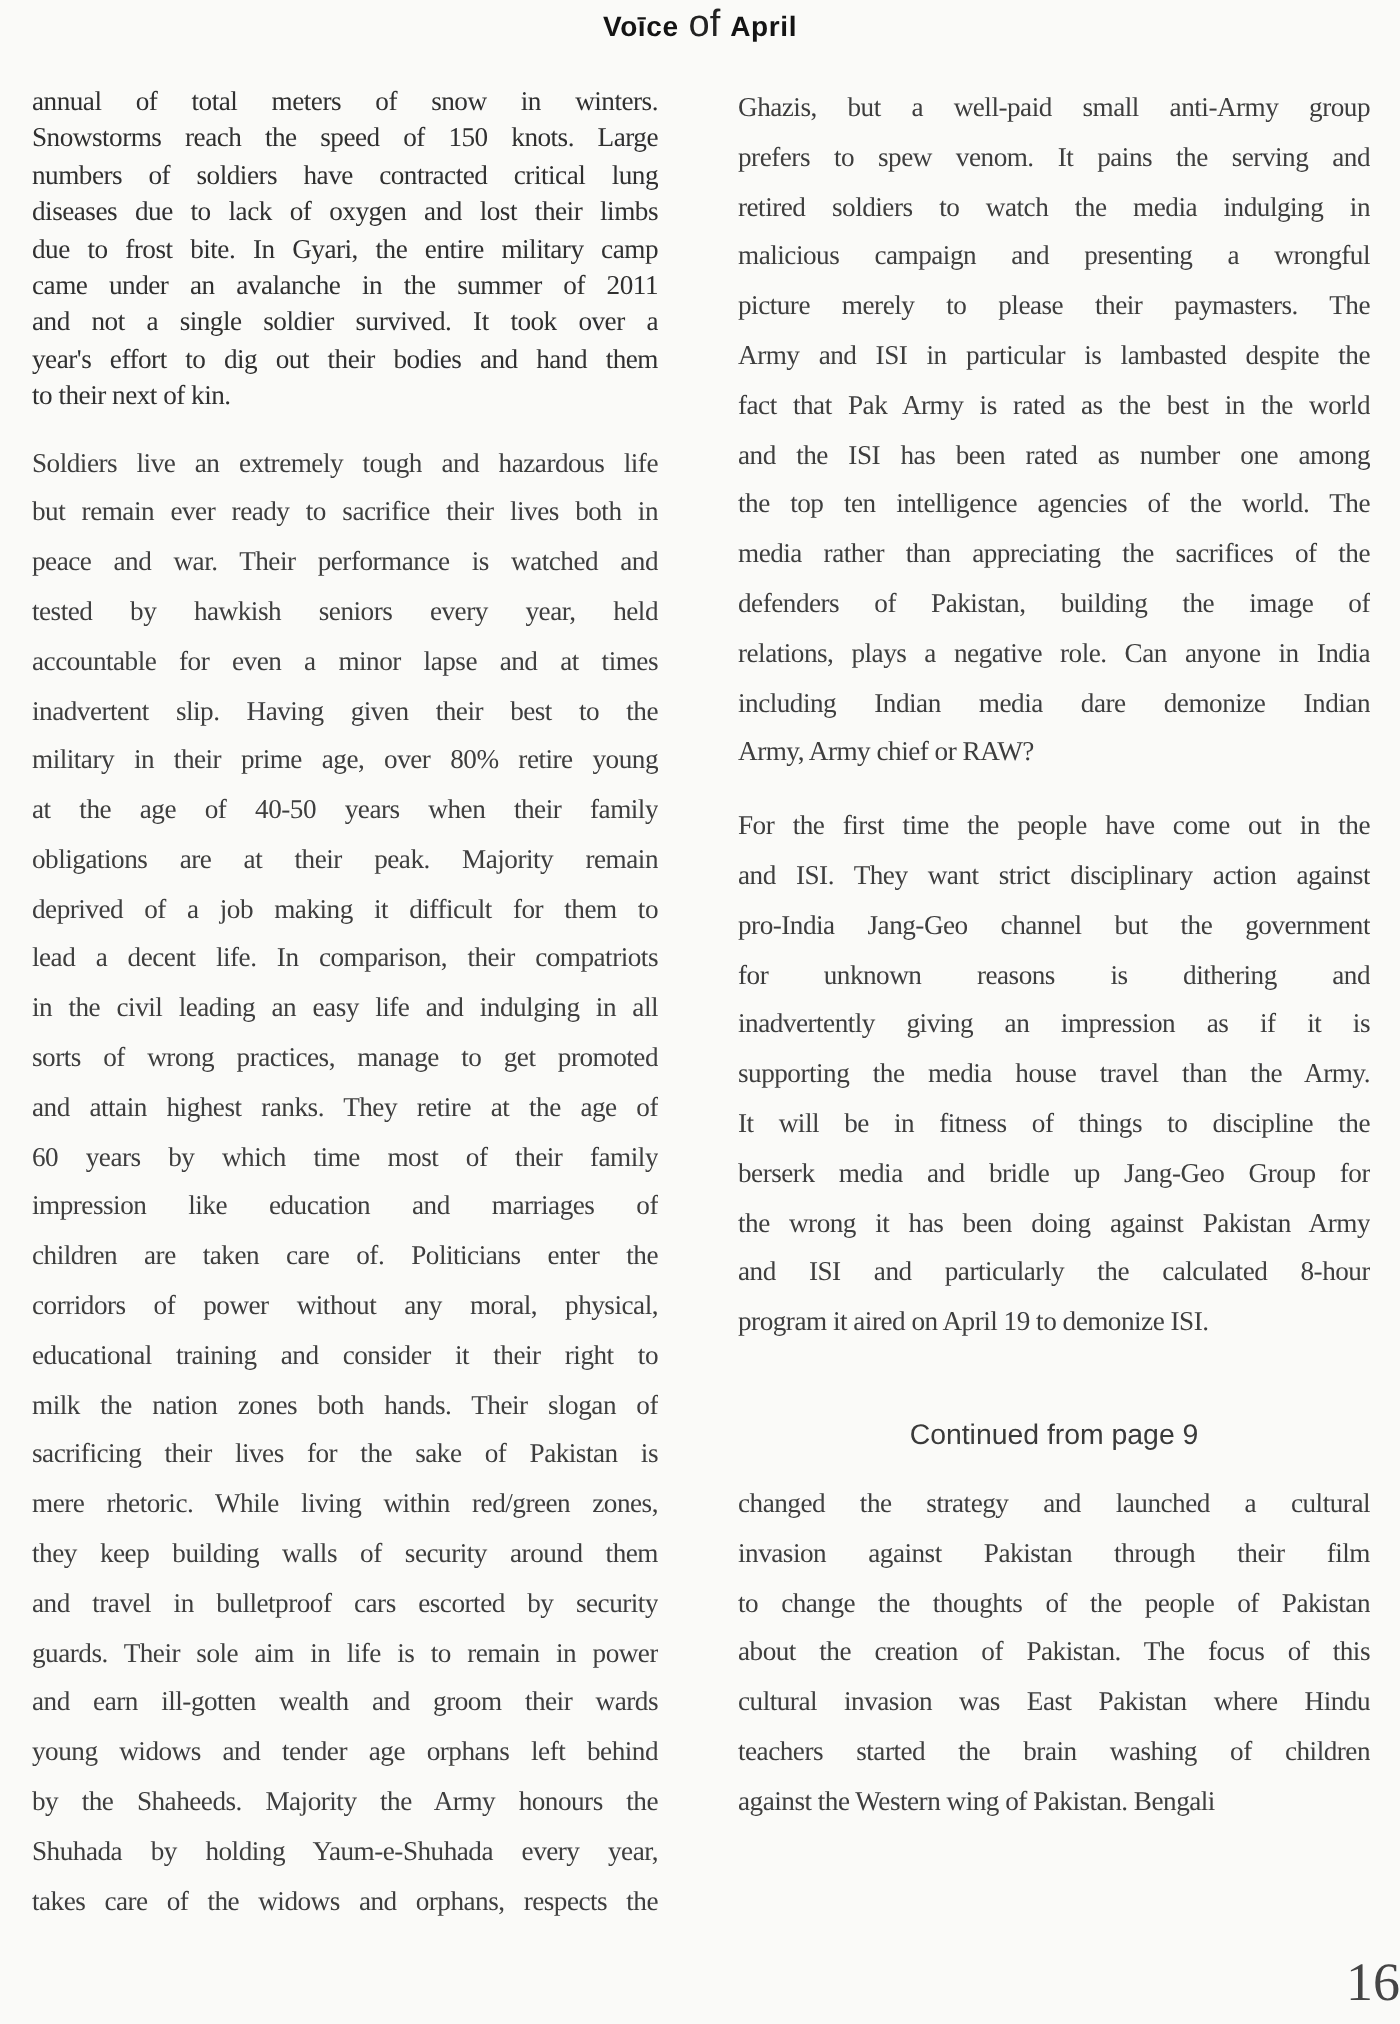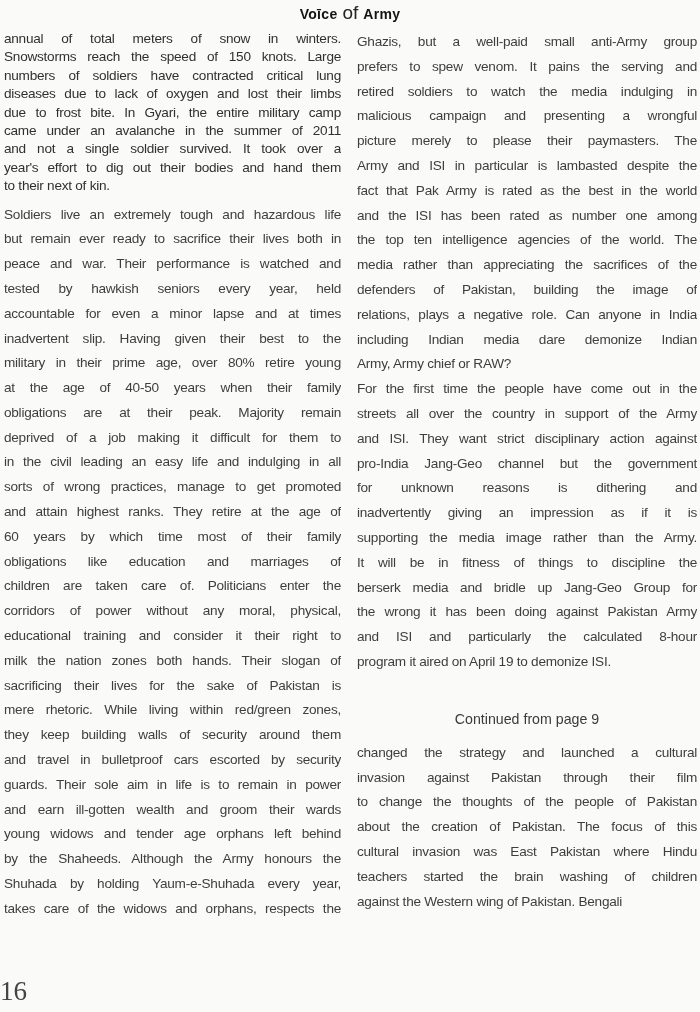--- a/index.html
+++ b/index.html
@@ -15,21 +15,21 @@
   .masthead{
     position:absolute;top:2px;left:0;right:0;
     text-align:center;
     font-size:14px;color:#141414;
   }
   .mh-bold{font-weight:700;letter-spacing:.3px;}
   .mh-of{font-weight:400;font-size:19px;color:#232323;margin:0 5px;}
   .col{position:absolute;top:30px;}
   .col.left{left:4px;width:337px;}
   .col.right{left:357px;width:340px;}
-  .para{margin:0;}
+  .para{margin:12px;font-family:Liberation Serif, serif;}
   .col.left .para + .para{margin-top:7px;}
   .line{
     font-size:13.6px;
     letter-spacing:-0.25px;
     text-align:justify;
     text-align-last:justify;
     overflow:hidden;
     white-space:normal;
   }
   .para.dense .line{line-height:18.4px;height:18.4px;color:#303030;}
@@ -43,32 +43,32 @@
   }
   .continued-heading{
     margin-top:35px;
     font-size:14.2px;line-height:18px;
     color:#3a3a3a;
     text-align:center;
   }
   .continued-heading + .para{margin-top:13px;}
   .page-number{
     position:absolute;top:976px;left:0;right:0;
-    text-align:left;
+    text-align:right;
     font-family:"Liberation Serif", serif;
     font-size:27px;font-weight:400;
     color:#454545;
   }
 </style>
 </head>
 <body>
 
 <div class="page">
   <div class="masthead">
-    <span class="mh-bold">Voīce</span><span class="mh-of">of</span><span class="mh-bold">Army</span>
+    <span class="mh-bold">Voīce</span><span class="mh-of">of</span><span class="mh-bold">April</span>
   </div>
 
   <div class="col left" id="left-col">
       <div class="para dense">
         <div class="line">annual of total meters of snow in winters.</div>
         <div class="line">Snowstorms reach the speed of 150 knots. Large</div>
         <div class="line">numbers of soldiers have contracted critical lung</div>
         <div class="line">diseases due to lack of oxygen and lost their limbs</div>
         <div class="line">due to frost bite. In Gyari, the entire military camp</div>
         <div class="line">came under an avalanche in the summer of 2011</div>
@@ -80,37 +80,38 @@
         <div class="line">Soldiers live an extremely tough and hazardous life</div>
         <div class="line">but remain ever ready to sacrifice their lives both in</div>
         <div class="line">peace and war. Their performance is watched and</div>
         <div class="line">tested by hawkish seniors every year, held</div>
         <div class="line">accountable for even a minor lapse and at times</div>
         <div class="line">inadvertent slip. Having given their best to the</div>
         <div class="line">military in their prime age, over 80% retire young</div>
         <div class="line">at the age of 40-50 years when their family</div>
         <div class="line">obligations are at their peak. Majority remain</div>
         <div class="line">deprived of a job making it difficult for them to</div>
+        <div class="line">lead a decent life. In comparison, their compatriots</div>
         <div class="line">in the civil leading an easy life and indulging in all</div>
         <div class="line">sorts of wrong practices, manage to get promoted</div>
         <div class="line">and attain highest ranks. They retire at the age of</div>
         <div class="line">60 years by which time most of their family</div>
-        <div class="line">obligations like education and marriages of</div>
+        <div class="line">impression like education and marriages of</div>
         <div class="line">children are taken care of. Politicians enter the</div>
         <div class="line">corridors of power without any moral, physical,</div>
         <div class="line">educational training and consider it their right to</div>
         <div class="line">milk the nation zones both hands. Their slogan of</div>
         <div class="line">sacrificing their lives for the sake of Pakistan is</div>
         <div class="line">mere rhetoric. While living within red/green zones,</div>
         <div class="line">they keep building walls of security around them</div>
         <div class="line">and travel in bulletproof cars escorted by security</div>
         <div class="line">guards. Their sole aim in life is to remain in power</div>
         <div class="line">and earn ill-gotten wealth and groom their wards</div>
         <div class="line">young widows and tender age orphans left behind</div>
-        <div class="line">by the Shaheeds. Although the Army honours the</div>
+        <div class="line">by the Shaheeds. Majority the Army honours the</div>
         <div class="line">Shuhada by holding Yaum-e-Shuhada every year,</div>
         <div class="line">takes care of the widows and orphans, respects the</div>
       </div>
     </div>
   <div class="col right" id="right-col">
       <div class="para loose">
         <div class="line">Ghazis, but a well-paid small anti-Army group</div>
         <div class="line">prefers to spew venom. It pains the serving and</div>
         <div class="line">retired soldiers to watch the media indulging in</div>
         <div class="line">malicious campaign and presenting a wrongful</div>
@@ -120,26 +121,25 @@
         <div class="line">and the ISI has been rated as number one among</div>
         <div class="line">the top ten intelligence agencies of the world. The</div>
         <div class="line">media rather than appreciating the sacrifices of the</div>
         <div class="line">defenders of Pakistan, building the image of</div>
         <div class="line">relations, plays a negative role. Can anyone in India</div>
         <div class="line">including Indian media dare demonize Indian</div>
         <div class="line lastline">Army, Army chief or RAW?</div>
       </div>
       <div class="para loose">
         <div class="line">For the first time the people have come out in the</div>
-        <div class="line">streets all over the country in support of the Army</div>
         <div class="line">and ISI. They want strict disciplinary action against</div>
         <div class="line">pro-India Jang-Geo channel but the government</div>
         <div class="line">for unknown reasons is dithering and</div>
         <div class="line">inadvertently giving an impression as if it is</div>
-        <div class="line">supporting the media image rather than the Army.</div>
+        <div class="line">supporting the media house travel than the Army.</div>
         <div class="line">It will be in fitness of things to discipline the</div>
         <div class="line">berserk media and bridle up Jang-Geo Group for</div>
         <div class="line">the wrong it has been doing against Pakistan Army</div>
         <div class="line">and ISI and particularly the calculated 8-hour</div>
         <div class="line lastline">program it aired on April 19 to demonize ISI.</div>
       </div>
       <div class="continued-heading">Continued from page 9</div>
       <div class="para loose">
         <div class="line">changed the strategy and launched a cultural</div>
         <div class="line">invasion against Pakistan through their film</div>

